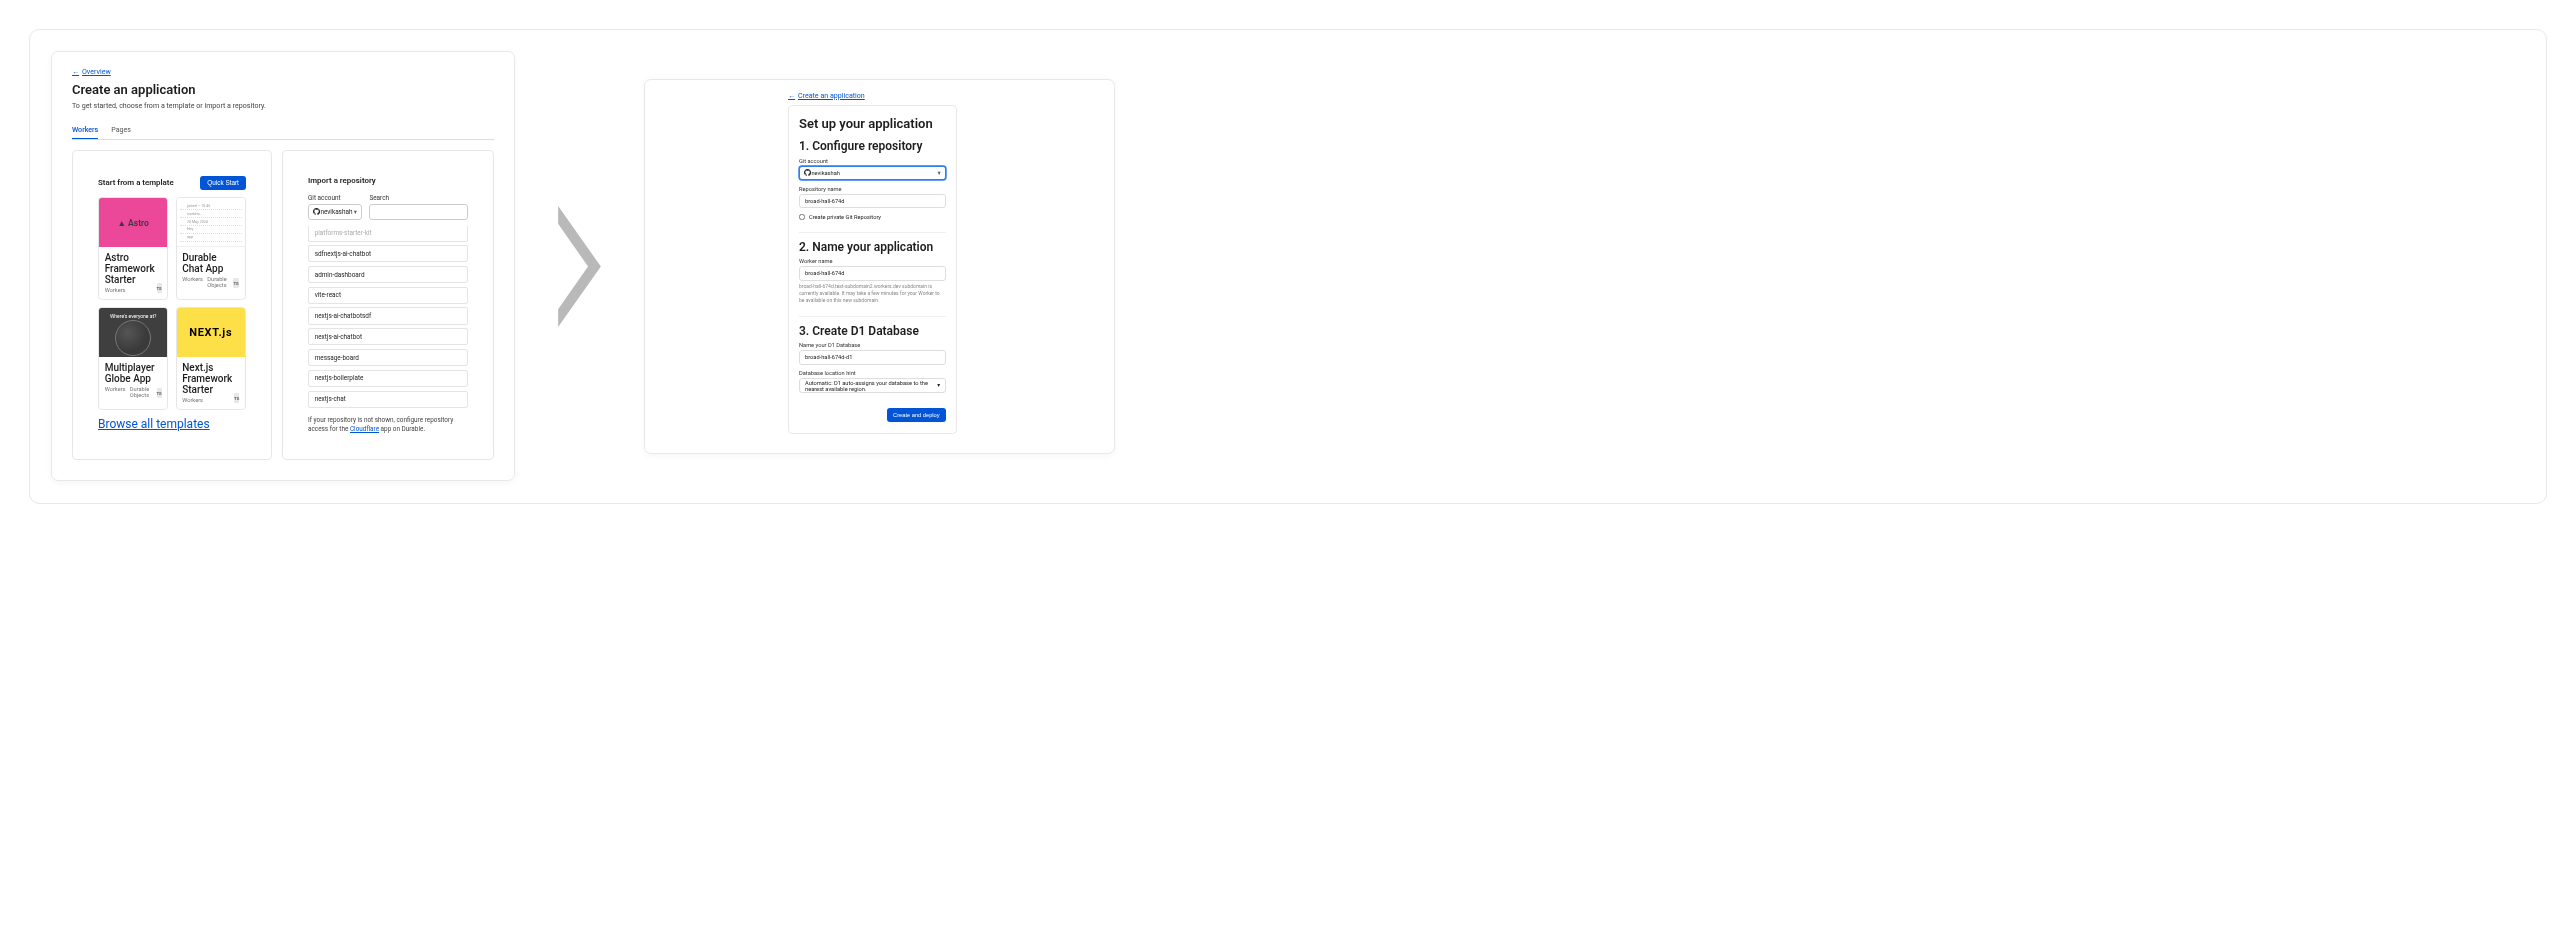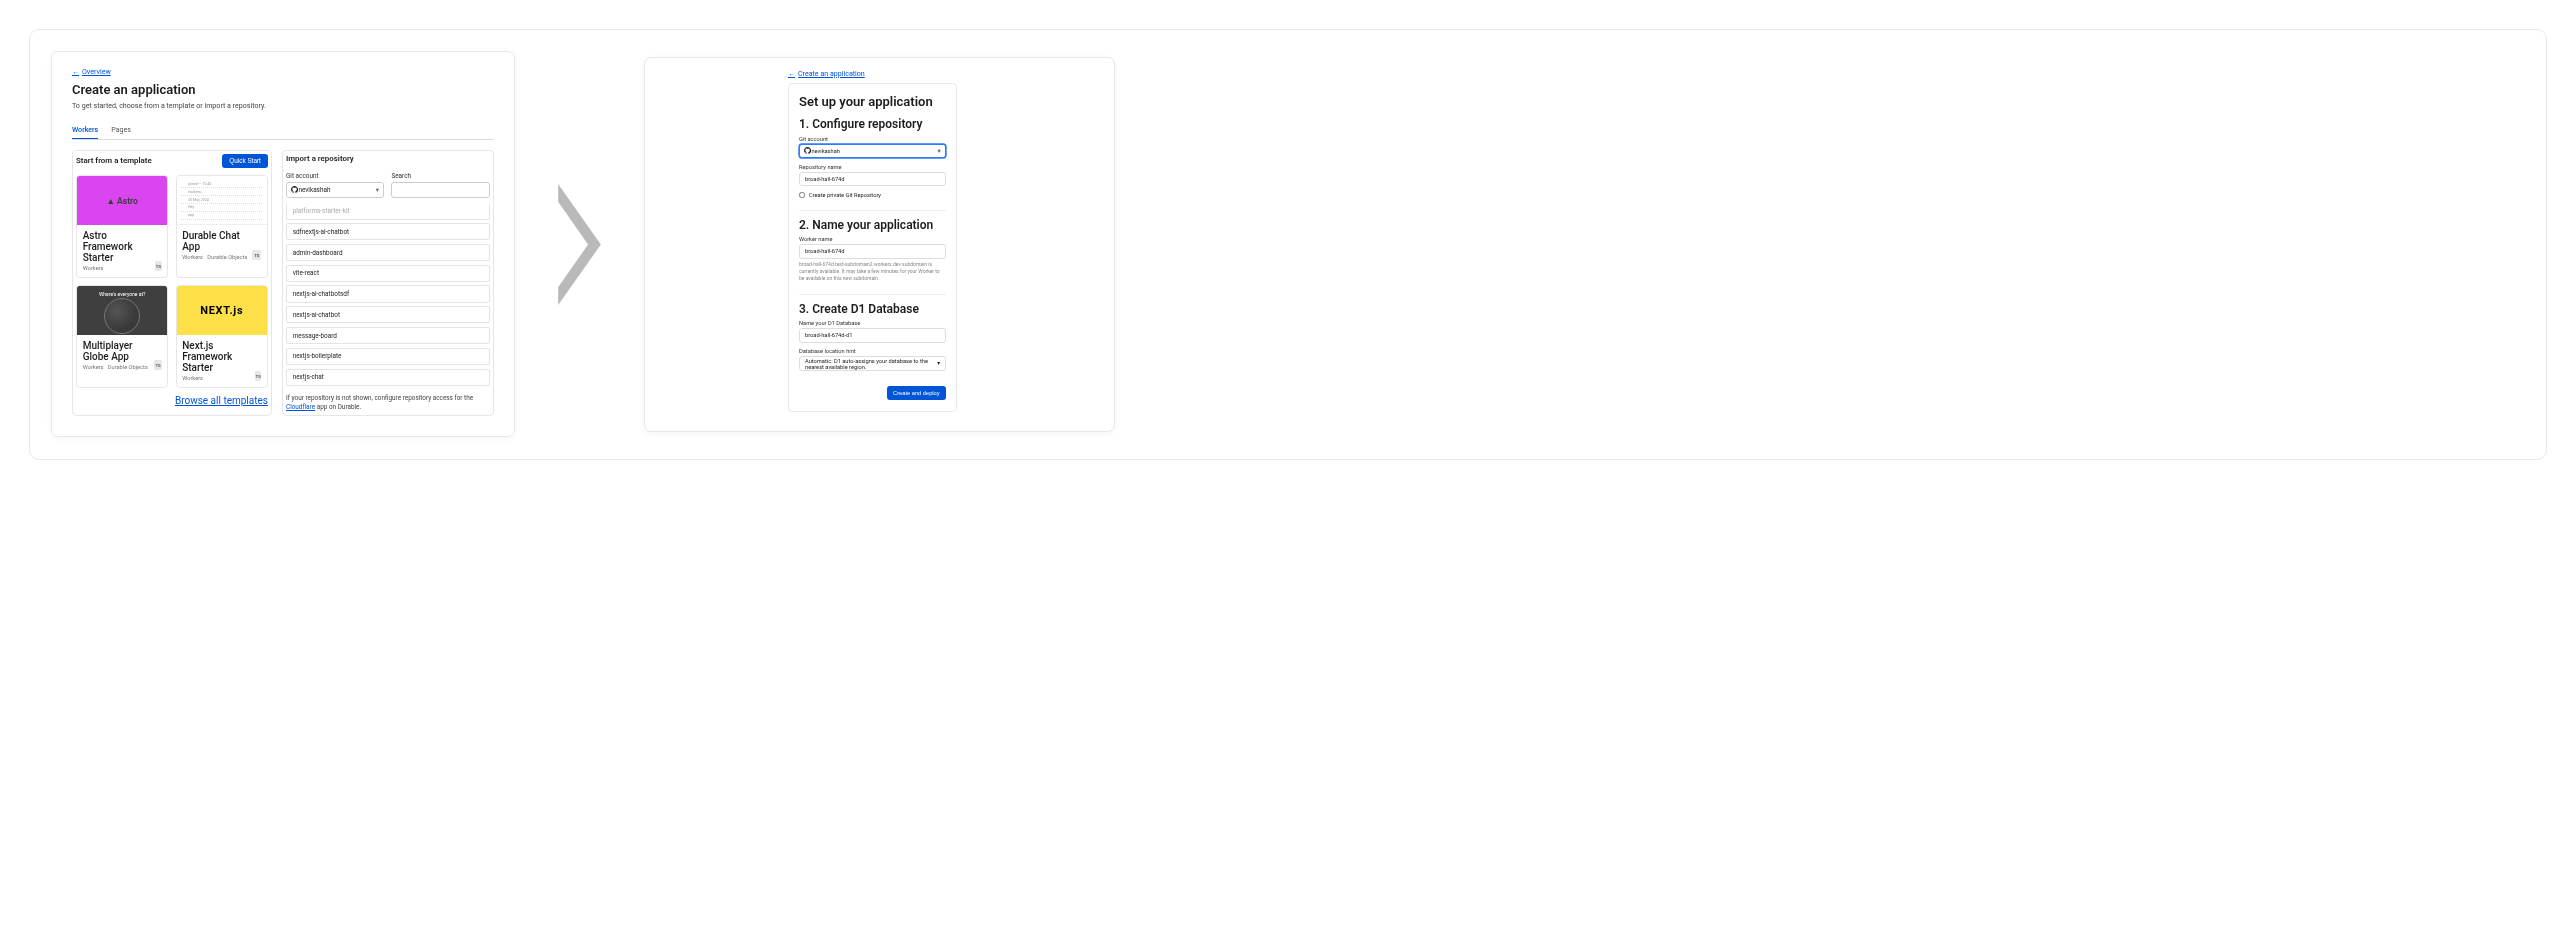--- a/index.html
+++ b/index.html
@@ -14,43 +14,43 @@
 .back-link .arrow { font-size: 7.1px; text-decoration: none; }
 
 h1 { font-size: 13px; font-weight: 600; margin-bottom: 4.3px; }
 .subtitle { font-size: 7.1px; color: #444; margin-bottom: 10px; }
 
 .tabs { display: flex; border-bottom: 0.7px solid #ddd; gap: 13px; margin-bottom: 10px; }
 .tab { font-size: 7.1px; padding: 4.3px 0; color: #555; cursor: pointer; }
 .tab.active { color: #0055d6; border-bottom: 1.4px solid #0055d6; font-weight: 500; }
 
 .cols { display: flex; gap: 10px; }
-.card { border: 0.7px solid #e6e6e6; border-radius: 4.3px; padding: 3px; flex: 1; }
+.card { border: 0.7px solid #e6e6e6; border-radius: 4.3px; padding: 25px; flex: 1; }
 .card-header { display: flex; justify-content: space-between; align-items: center; margin-bottom: 7.1px; }
 .card-title { font-size: 7.9px; font-weight: 600; }
 .btn-primary { background: #0055d6; color: #fff; border: none; border-radius: 2.9px; font-size: 6.4px; padding: 3.6px 7.1px; cursor: pointer; }
 
 .template-grid { display: grid; grid-template-columns: 1fr 1fr; gap: 7.1px; }
 .tpl { border: 0.7px solid #e6e6e6; border-radius: 3.6px; overflow: hidden; cursor: pointer; }
 .tpl .thumb { height: 49px; display: flex; align-items: center; justify-content: center; font-size: 7.1px; }
-.thumb.astro { background: #d946ef; color: #3a3a3a; font-weight: 600; font-size: 8.6px; }
+.thumb.astro { background: #ec4899; color: #3a3a3a; font-weight: 600; font-size: 8.6px; }
 .thumb.chat { background: #fff; border-bottom: 0.7px solid #eee; }
 .thumb.globe { background: #3f3f3f; color: #fff; font-size: 5px; display:flex; flex-direction:column; align-items:center; padding-top:4.3px; }
 .thumb.globe .globe-circle { width: 36px; height: 36px; border: 0.7px solid #777; border-radius: 50%; margin-top: 1.4px; background: radial-gradient(circle at 35% 35%, #555 0%, #3a3a3a 60%); }
 .thumb.next { background: #fde047; color: #000; font-weight: 700; letter-spacing: 0.7px; font-size: 11px; }
 .chat-mock { width: 90%; font-size: 3.6px; color: #999; }
 .chat-mock .line { border-bottom: 0.7px dotted #ddd; padding: 1.4px 0; text-align: left; padding-left: 7.1px; }
 
 .tpl .meta { padding: 5px 5.7px 5.7px; display: flex; justify-content: space-between; align-items: flex-end; }
 .tpl .meta-left { display:flex; flex-direction: column; gap: 2.1px; }
 .tpl .name { font-size: 10px; font-weight: 500; }
 .tpl .tags { font-size: 5.7px; color: #777; display:flex; gap:4.3px; }
 .tpl .badge { width: 10px; height: 10px; background: #e7e7e7; border-radius: 1.4px; font-size: 4.3px; font-weight: 600; color: #555; display: flex; align-items: center; justify-content: center; }
 
-.browse-all { text-align: right; margin-top: 7.1px; font-size: 10px; }
+.browse-all { text-align: left; margin-top: 7.1px; font-size: 12px; }
 
 .field-row { display: flex; gap: 7.1px; margin-bottom: 7.1px; }
 .field { flex: 1; display: flex; flex-direction: column; gap: 2.1px; }
 .field label { font-size: 6.4px; color: #333; }
 .select, .input { border: 0.7px solid #ccc; border-radius: 2.9px; padding: 2.9px 4.3px; font-size: 6.4px; background: #fff; height: 15.7px; display: flex; align-items: center; }
 .select { justify-content: space-between; cursor: pointer; }
 .select .sel-inner { display: flex; align-items: center; gap: 0; }
 .select .chev { font-size: 6.4px; color: #666; }
 
 .repo-list { display: flex; flex-direction: column; gap: 3.6px; margin-top: 5.7px; justify-content: center; }

